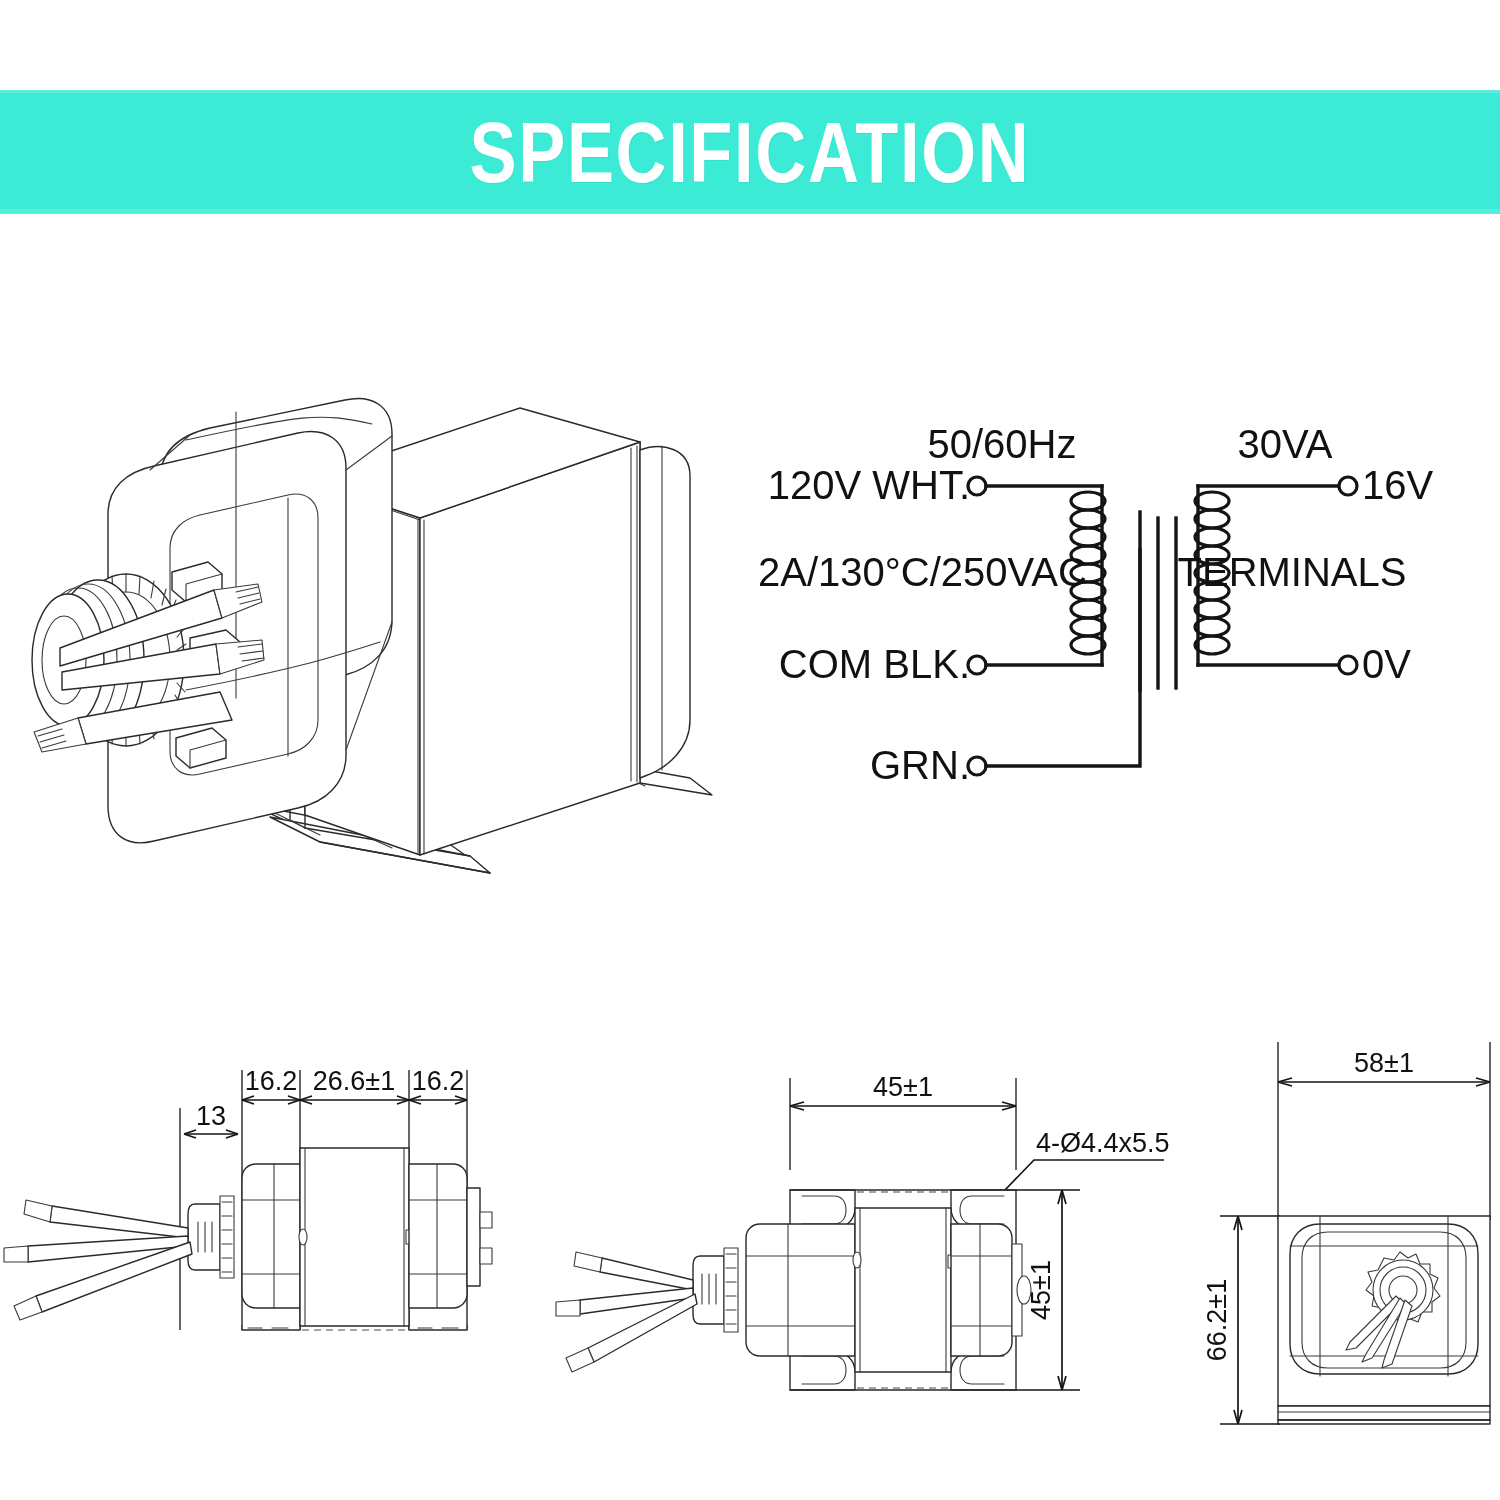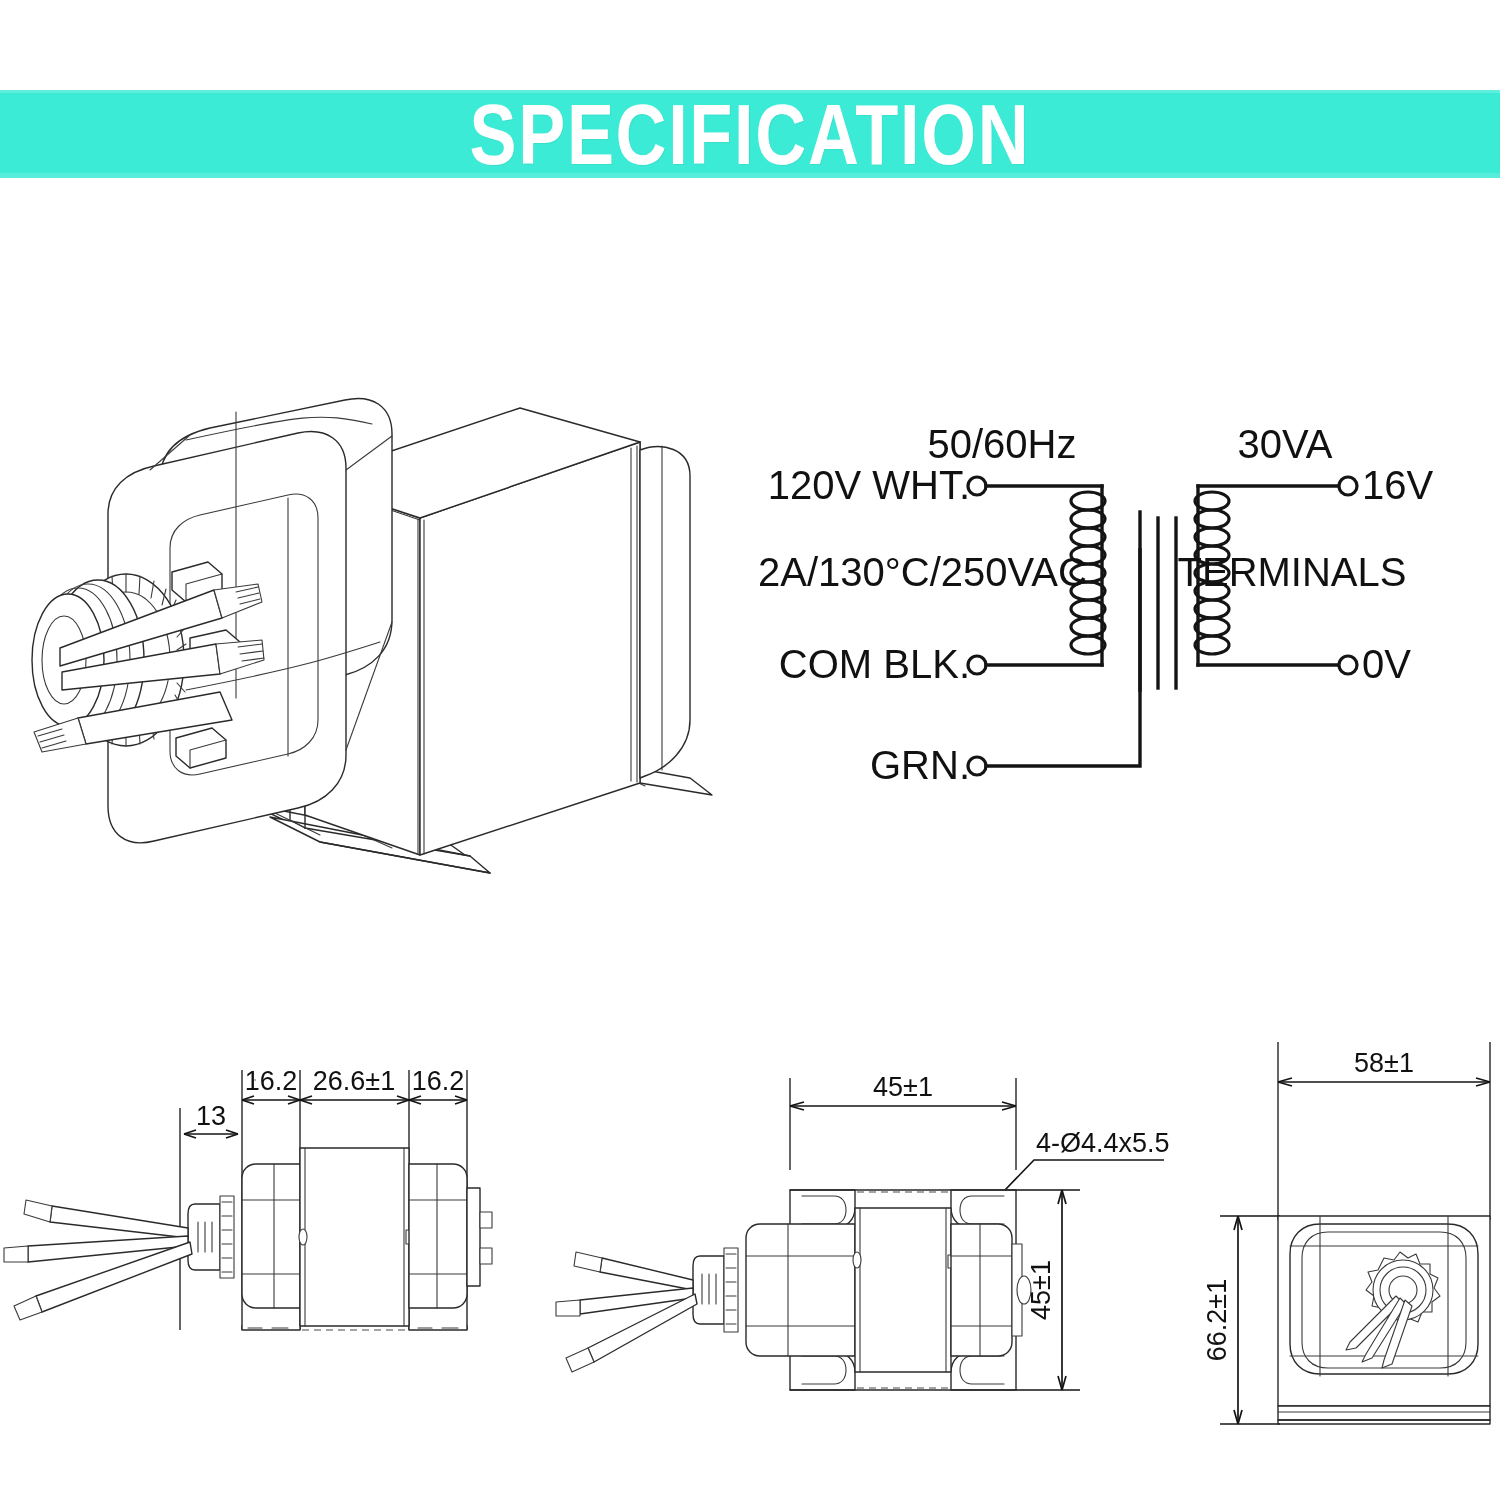--- a/index.html
+++ b/index.html
@@ -5,21 +5,21 @@
 <style>
   html,body{margin:0;padding:0;background:#ffffff;}
   body{
     width:1500px;height:1500px;position:relative;overflow:hidden;
     font-family:"Liberation Sans", sans-serif;color:#1a1a1a;
   }
   #stage{position:absolute;inset:0;width:1500px;height:1500px;}
 
   
   .banner{
-    position:absolute;left:0;top:90px;width:1500px;height:88px;
+    position:absolute;left:0;top:90px;width:1500px;height:124px;
     background:#3bebd6;
     display:flex;align-items:center;justify-content:center;
     box-shadow:inset 0 3px 0 rgba(255,255,255,.18), inset 0 -5px 0 rgba(255,255,255,.14);
   }
   .banner-title{
     color:#ffffff;
     font-family:"Liberation Sans", sans-serif;
     font-weight:bold;
     font-size:86px;
     letter-spacing:2px;

